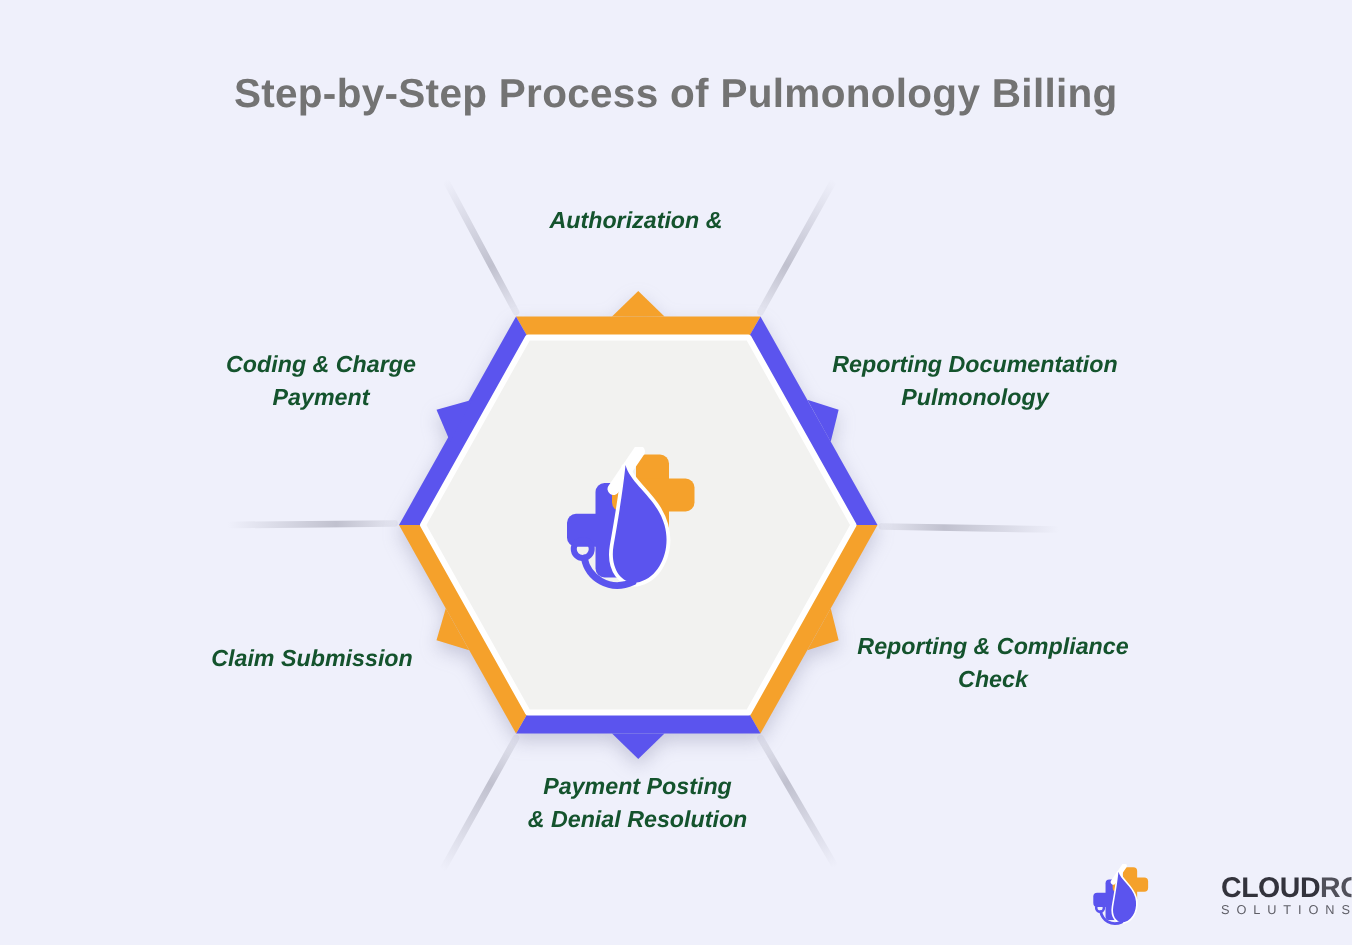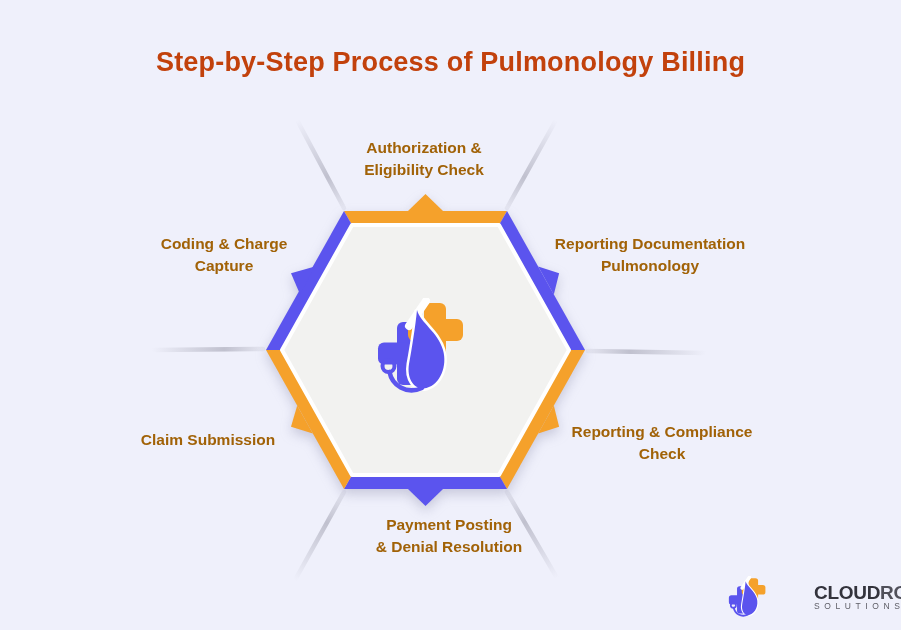--- a/index.html
+++ b/index.html
@@ -6,29 +6,29 @@
   body{
     width:901px;height:630px;overflow:hidden;
     background:#EFF0FB;
     font-family:"Liberation Sans", sans-serif;
   }
   .canvas{position:relative;width:901px;height:630px;}
   .title{
     position:absolute;left:0;top:47px;width:901px;
     text-align:center;margin:0;
     font-size:27px;font-weight:bold;letter-spacing:.2px;
-    color:#c2410c;
+    color:#737373;
   }
   svg.diagram{position:absolute;left:0;top:0;}
   .hex-shadow{filter:drop-shadow(0 5px 6px rgba(110,110,150,.30));}
   .step-label{
     position:absolute;transform:translateX(-50%);
     text-align:center;
-    font-weight:bold;font-size:15.5px;line-height:22px;
-    color:#a16207;white-space:nowrap;
+    font-style:italic;font-weight:bold;font-size:15.5px;line-height:22px;
+    color:#14532d;white-space:nowrap;
   }
   .step-label span{display:block;}
   .brand{
     position:absolute;left:728px;top:574px;width:160px;height:46px;
     display:flex;align-items:center;gap:40px;
   }
   .brand .mark{flex:0 0 auto;}
   .brand-text{margin-left:3px;}
   .brand-name{font-size:19px;font-weight:bold;letter-spacing:-.3px;line-height:19px;}
   .brand-name .primary{color:#33333C;}
@@ -124,45 +124,44 @@
       <polygon points="300.1,294.5 314.9,266.5 291,273.2" fill="#5B54EE"></polygon>
 
       <polygon points="352,225 499,225 569,350 499,475 352,475 282,350" fill="#F2F2F0" stroke="#FFFFFF" stroke-width="4" stroke-linejoin="round"></polygon>
     </g>
 
     <use href="#logoMark" x="376" y="298" width="100" height="100"></use>
   </svg>
 
   <div class="step-label" style="left:424px;top:137px;">
     <span>Authorization &amp;</span>
-    <span>Eligibility Check</span>
   </div>
 
   <div class="step-label" style="left:650px;top:233px;">
     <span>Reporting Documentation</span>
     <span>Pulmonology</span>
   </div>
 
   <div class="step-label" style="left:662px;top:421px;">
     <span>Reporting &amp; Compliance</span>
     <span>Check</span>
   </div>
 
-  <div class="step-label" style="left:449px;top:514px;">
+  <div class="step-label" style="left:425px;top:514px;">
     <span>Payment Posting</span>
     <span>&amp; Denial Resolution</span>
   </div>
 
   <div class="step-label" style="left:208px;top:429px;">
     <span>Claim Submission</span>
   </div>
 
-  <div class="step-label" style="left:224px;top:233px;">
+  <div class="step-label" style="left:214px;top:233px;">
     <span>Coding &amp; Charge</span>
-    <span>Capture</span>
+    <span>Payment</span>
   </div>
 
   <div class="brand">
     <svg class="mark" width="43" height="43" viewBox="0 0 100 100">
       <use href="#logoMark" x="0" y="0" width="100" height="100"></use>
     </svg>
     <div class="brand-text">
       <div class="brand-name">
         <span class="primary">CLOUD</span><span class="secondary">RCM</span>
       </div>

